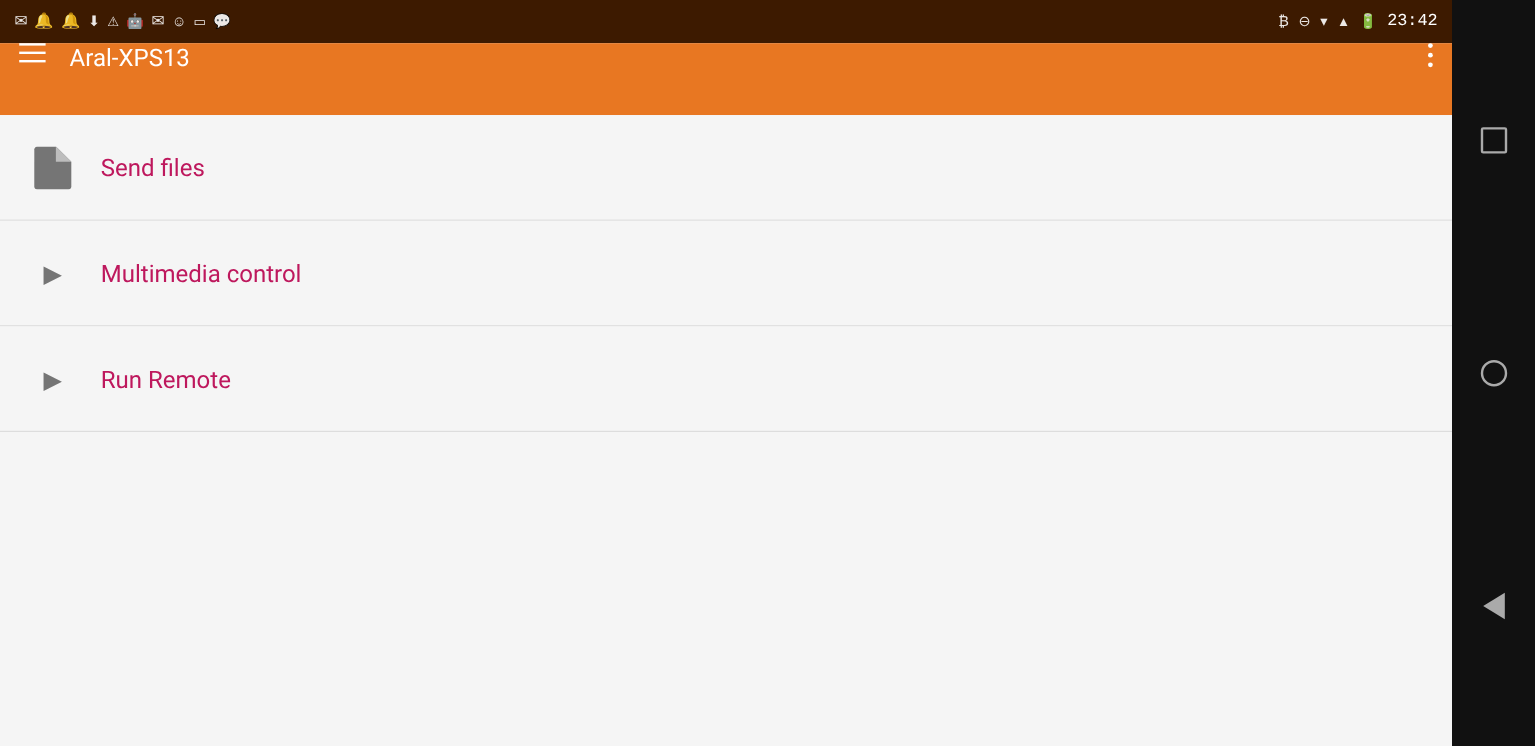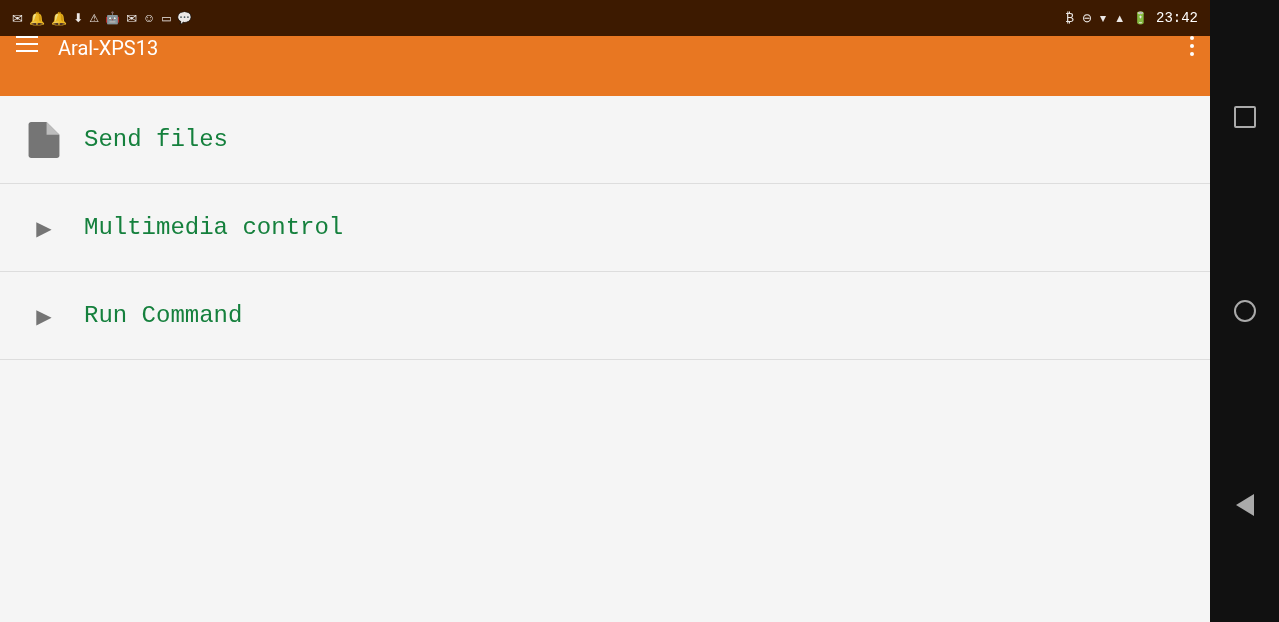--- a/index.html
+++ b/index.html
@@ -137,24 +137,23 @@
       width: 40px;
       height: 40px;
       display: flex;
       align-items: center;
       justify-content: center;
       margin-right: 20px;
       flex-shrink: 0;
     }
 
     .menu-item-label {
-      font-size: 24px;
-      color: #15803d;
+      font-size: 20px;
+      color: #be185d;
       font-weight: 400;
-      font-family: Liberation Mono, monospace;
     }
 
     .chevron-icon {
       font-size: 18px;
       color: #757575;
     }
 
     
     .file-svg {
       width: 32px;
@@ -270,21 +269,21 @@
         <span class="chevron-icon" style="font-size:20px; color:#757575;">▶</span>
       </div>
       <span class="menu-item-label">Multimedia control</span>
     </div>
 
 
     <div class="menu-item">
       <div class="menu-item-icon">
         <span class="chevron-icon" style="font-size:20px; color:#757575;">▶</span>
       </div>
-      <span class="menu-item-label">Run Command</span>
+      <span class="menu-item-label">Run Remote</span>
     </div>
 
   </div>
 </div>
 
 <div class="nav-bar">
   <div class="nav-square"></div>
   <div class="nav-circle"></div>
   <div class="nav-triangle"></div>
 </div>

